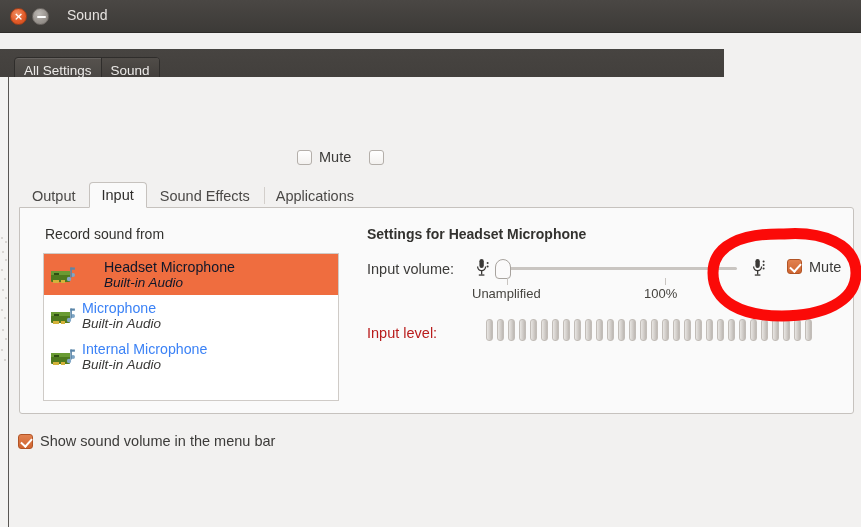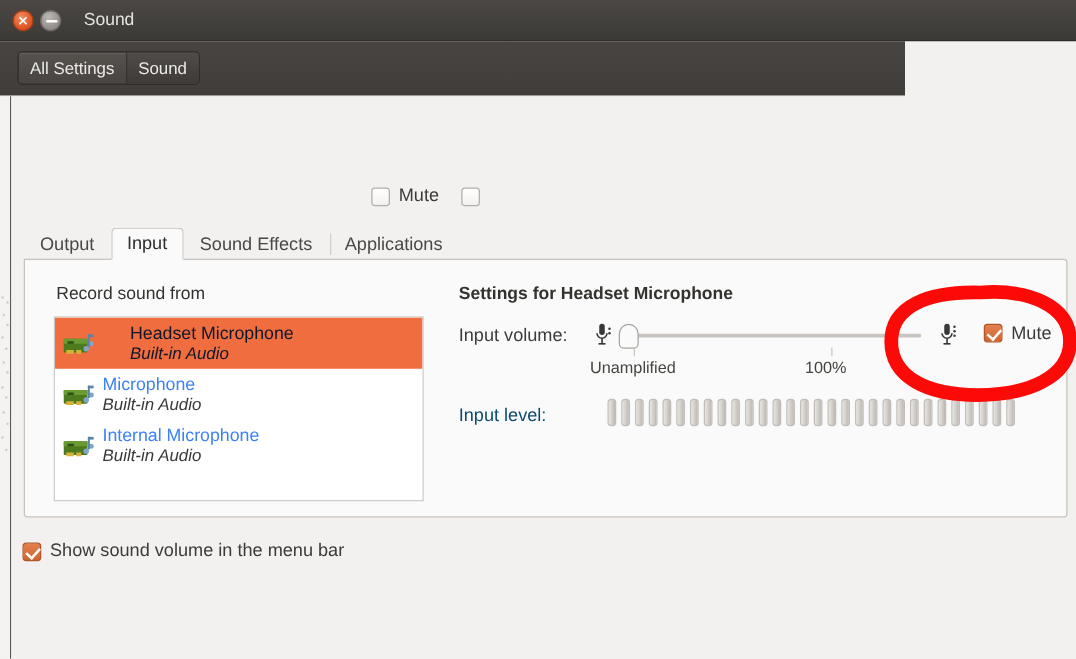--- a/index.html
+++ b/index.html
@@ -43,21 +43,21 @@
     position:absolute; left:4px; top:7px; width:9px; height:2px; background:#ffffff;
     border-radius:1px;
   }
   .win-title {
     position: absolute; left: 67px; top: 7px;
     font-size: 14px; color: #e6e3e0;
   }
 
   
   .toolbar {
-    position: absolute; left: 0; top: 33px; width: 724px; height: 44px;
+    position: absolute; left: 0; top: 49px; width: 724px; height: 44px;
     background: linear-gradient(to bottom, #474441 0%, #403d3a 100%);
     border-bottom: 1px solid #9e9a96;
     text-align: right;
   }
   .crumbs {
     position: absolute; left: 14px; top: 8px; height: 27px;
     display: flex;
     border: 1px solid #2f2d2b;
     border-radius: 4px;
     background: linear-gradient(to bottom, #56524e 0%, #474441 100%);
@@ -220,21 +220,21 @@
   }
   .in-handle {
     position: absolute; left: 475px; top: 51px; width: 16px; height: 20px;
     background: #fbfafa; border: 1px solid #a8a39e;
     border-radius: 8px 8px 4px 4px;
   }
   .tick { position: absolute; width: 1px; height: 7px; background: #c9c5c1; top: 70px; }
   .tick-lbl { position: absolute; top: 78px; font-size: 13px; color: #46443f; }
 
   .inputlvl-label {
-    position: absolute; left: 347px; top: 117px; font-size: 14.5px; color: #0c4a6e; text-align: right;
+    position: absolute; left: 347px; top: 117px; font-size: 14.5px; color: #b91c1c; text-align: right;
   }
   .meter {
     position: absolute; left: 466px; top: 108px; width: 340px; height: 28px;
     display: flex; gap: 4px; align-items: center;
   }
   .seg {
     width: 7px; height: 22px;
     background: linear-gradient(to right, #e8e6e3 0%, #d6d2ce 45%, #bdb8b3 100%);
     border: 1px solid #c2bdb8; border-radius: 3px;
   }

